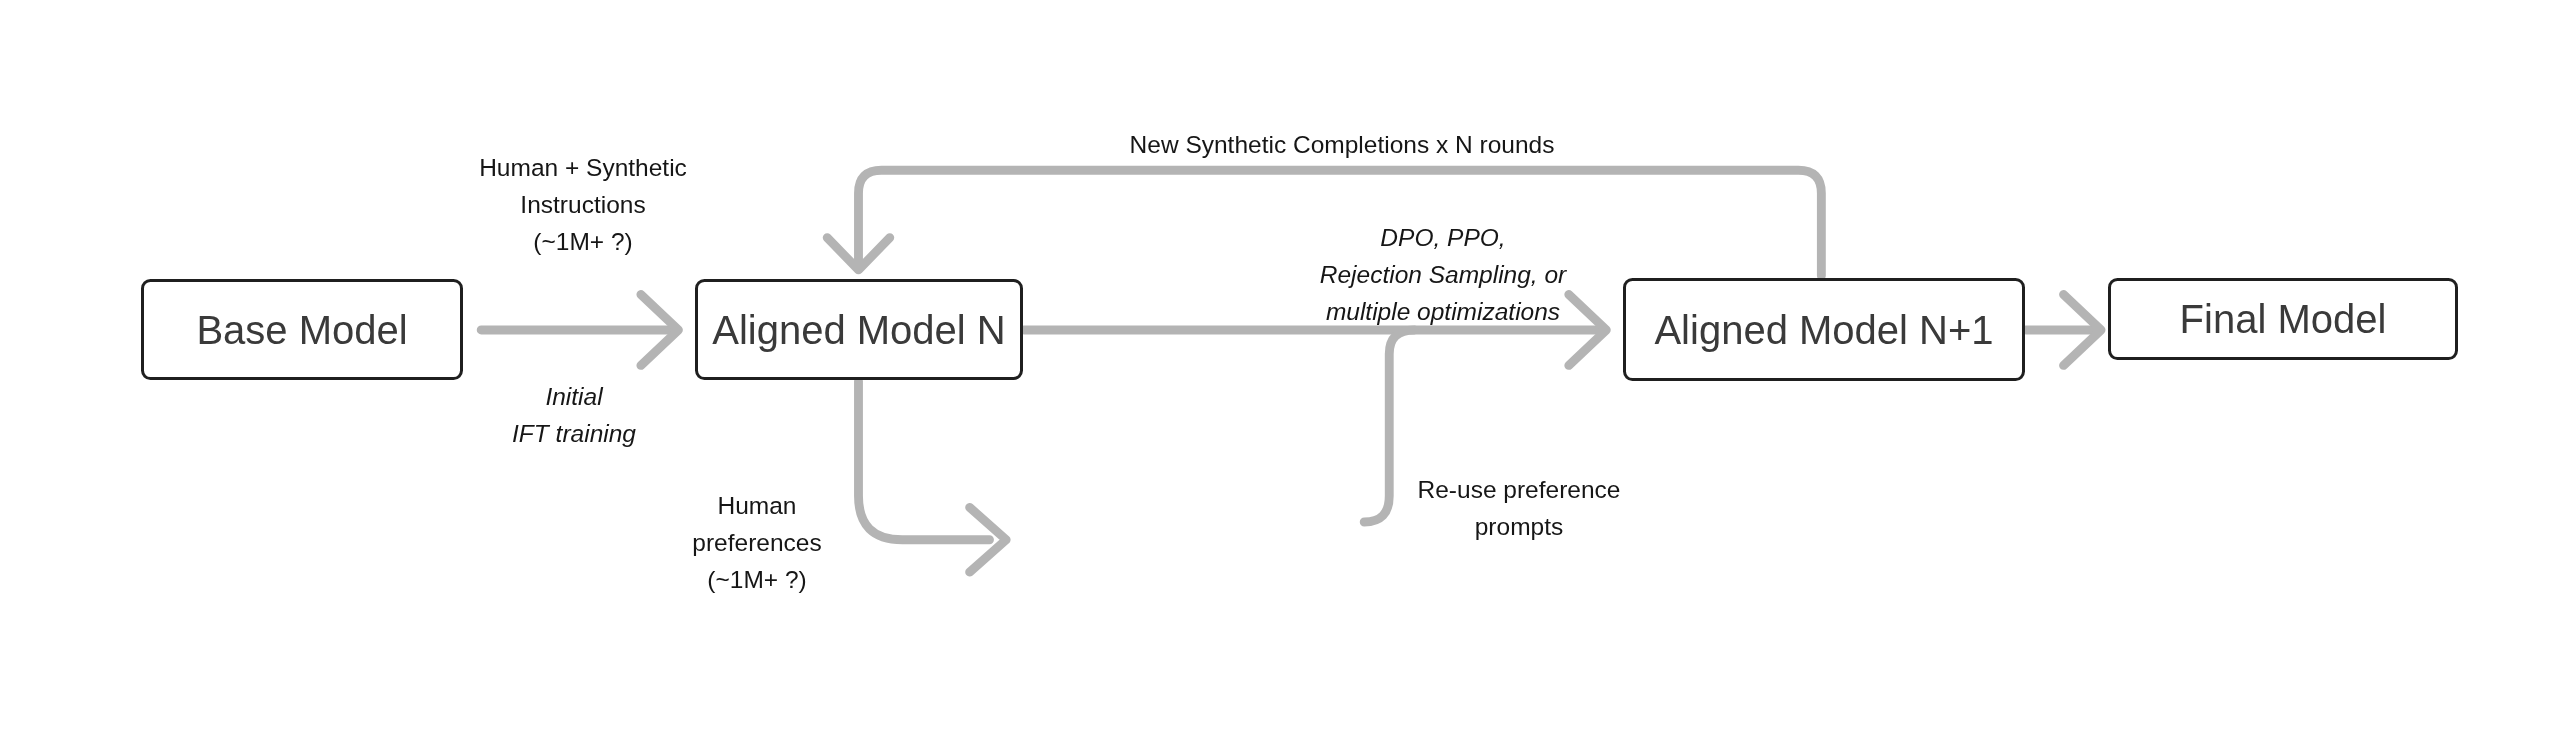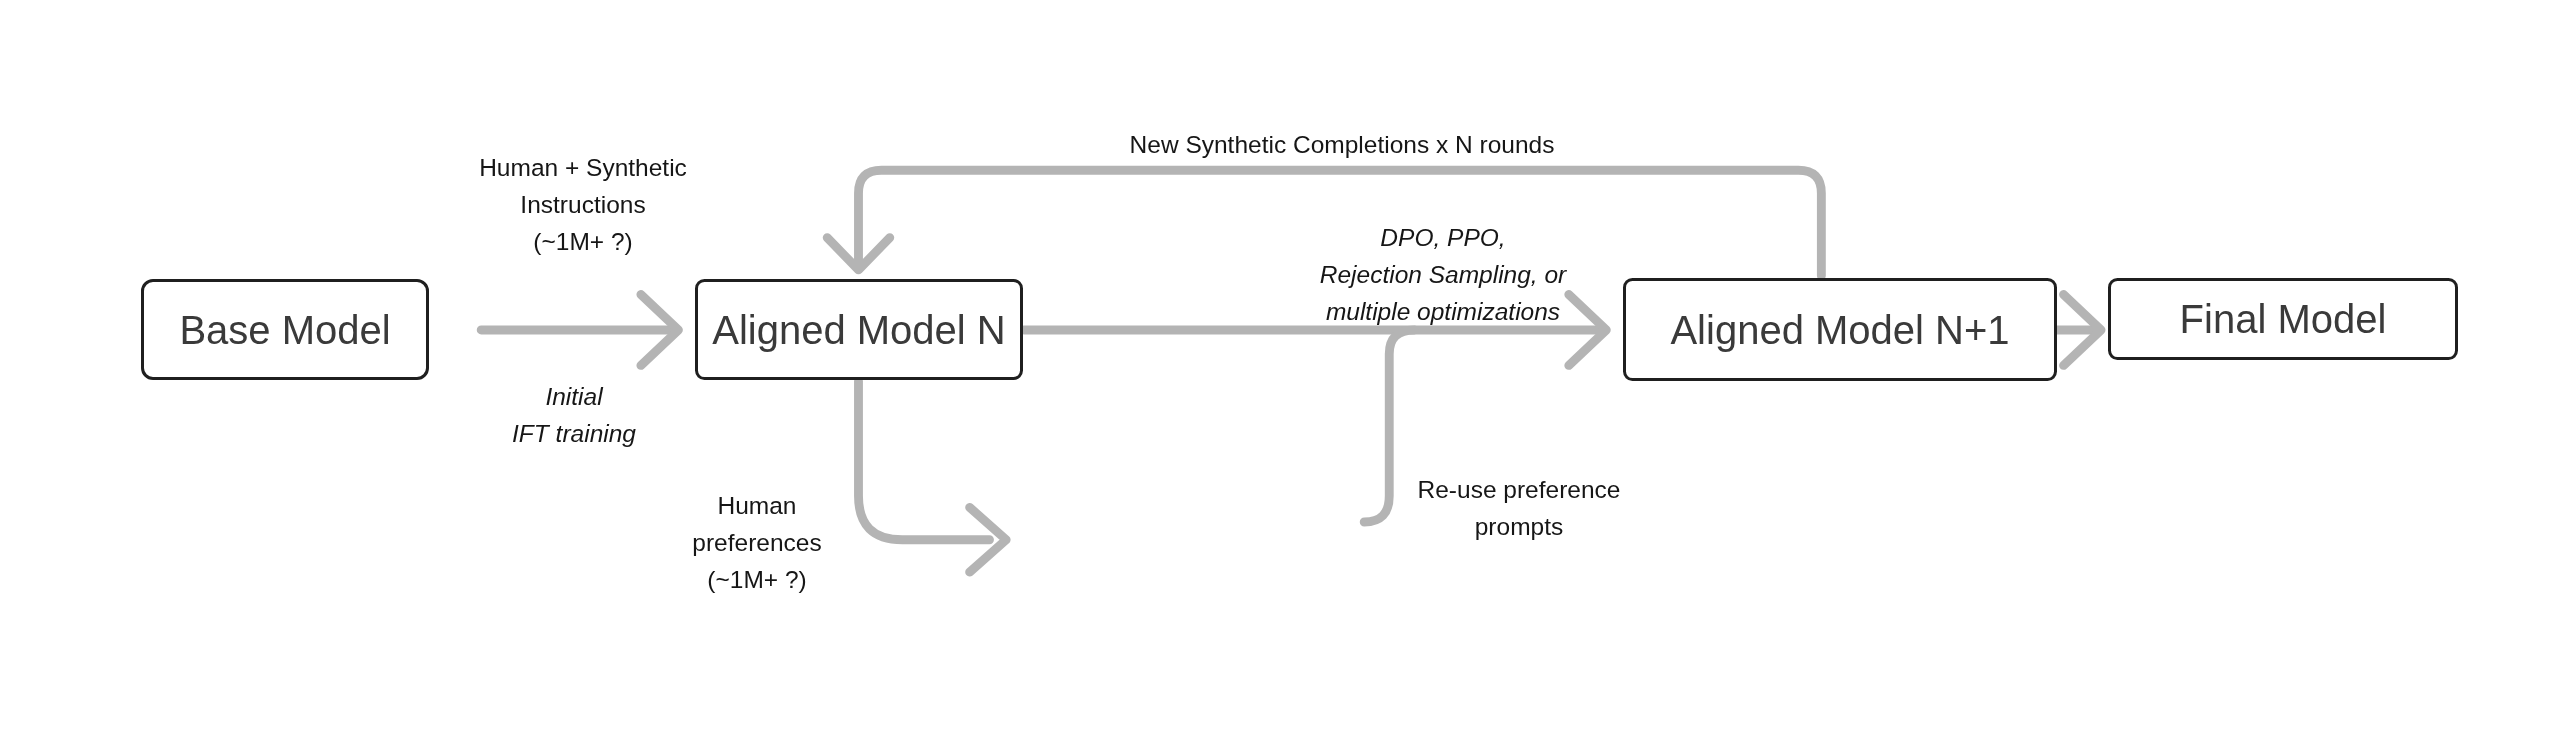--- a/index.html
+++ b/index.html
@@ -40,24 +40,24 @@
     flex-direction: column;
     align-items: center;
     justify-content: center;
     text-align: center;
     color: #3a3a3a;
     font-size: 40px;
     line-height: 1.2;
     white-space: nowrap;
   }
   .node.two-line { line-height: 1.75; white-space: nowrap; }
-  .node-base      { left: 141px;  top: 279px; width: 288px; height: 101px; border-radius: 12px; }
+  .node-base      { left: 141px;  top: 279px; width: 322px; height: 101px; }
   .node-aligned-n { left: 695px; top: 279px; width: 328px; height: 101px; }
   .node-reward    { left: 1024px; top: 441px; width: 340px; height: 168px; }
-  .node-aligned-n1{ left: 1623px; top: 278px; width: 434px; height: 103px; }
+  .node-aligned-n1{ left: 1623px; top: 278px; width: 402px; height: 103px; }
   .node-final     { left: 2108px; top: 278px; width: 350px; height: 82px; }
 
   .flabel {
     position: absolute;
     text-align: center;
     color: #161616;
     font-size: 24.5px;
     line-height: 37px;
     white-space: nowrap;
   }

